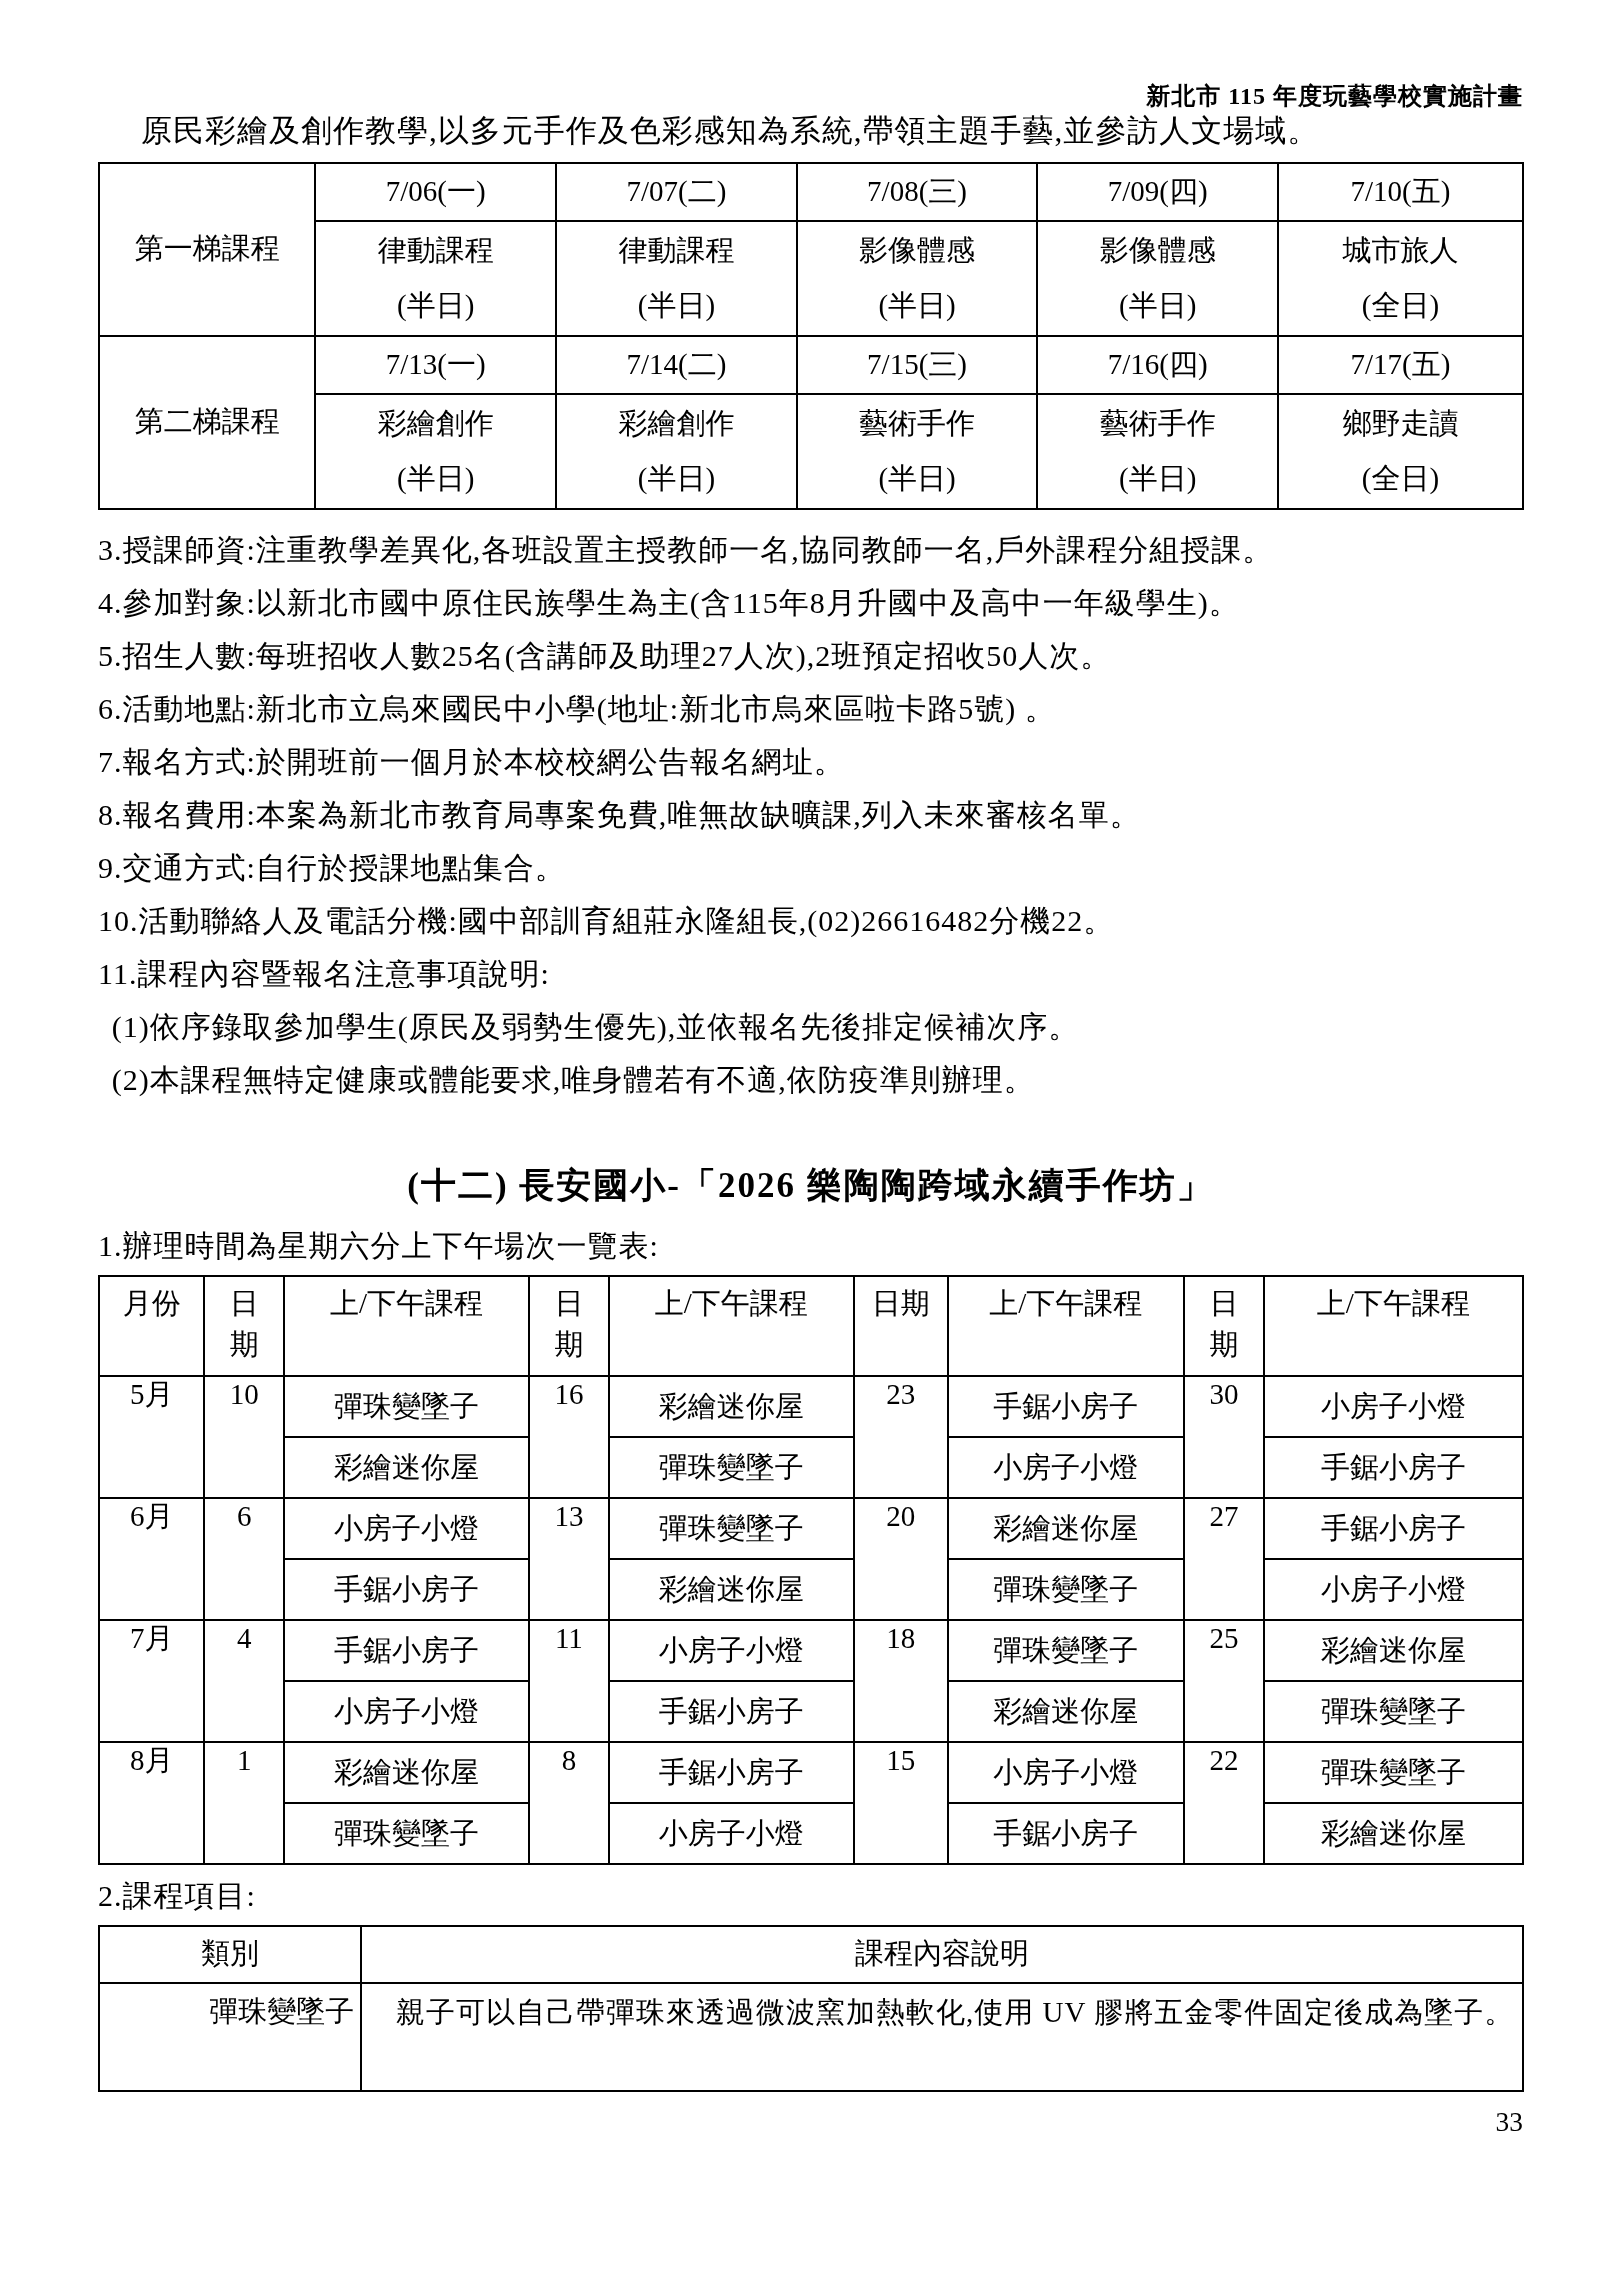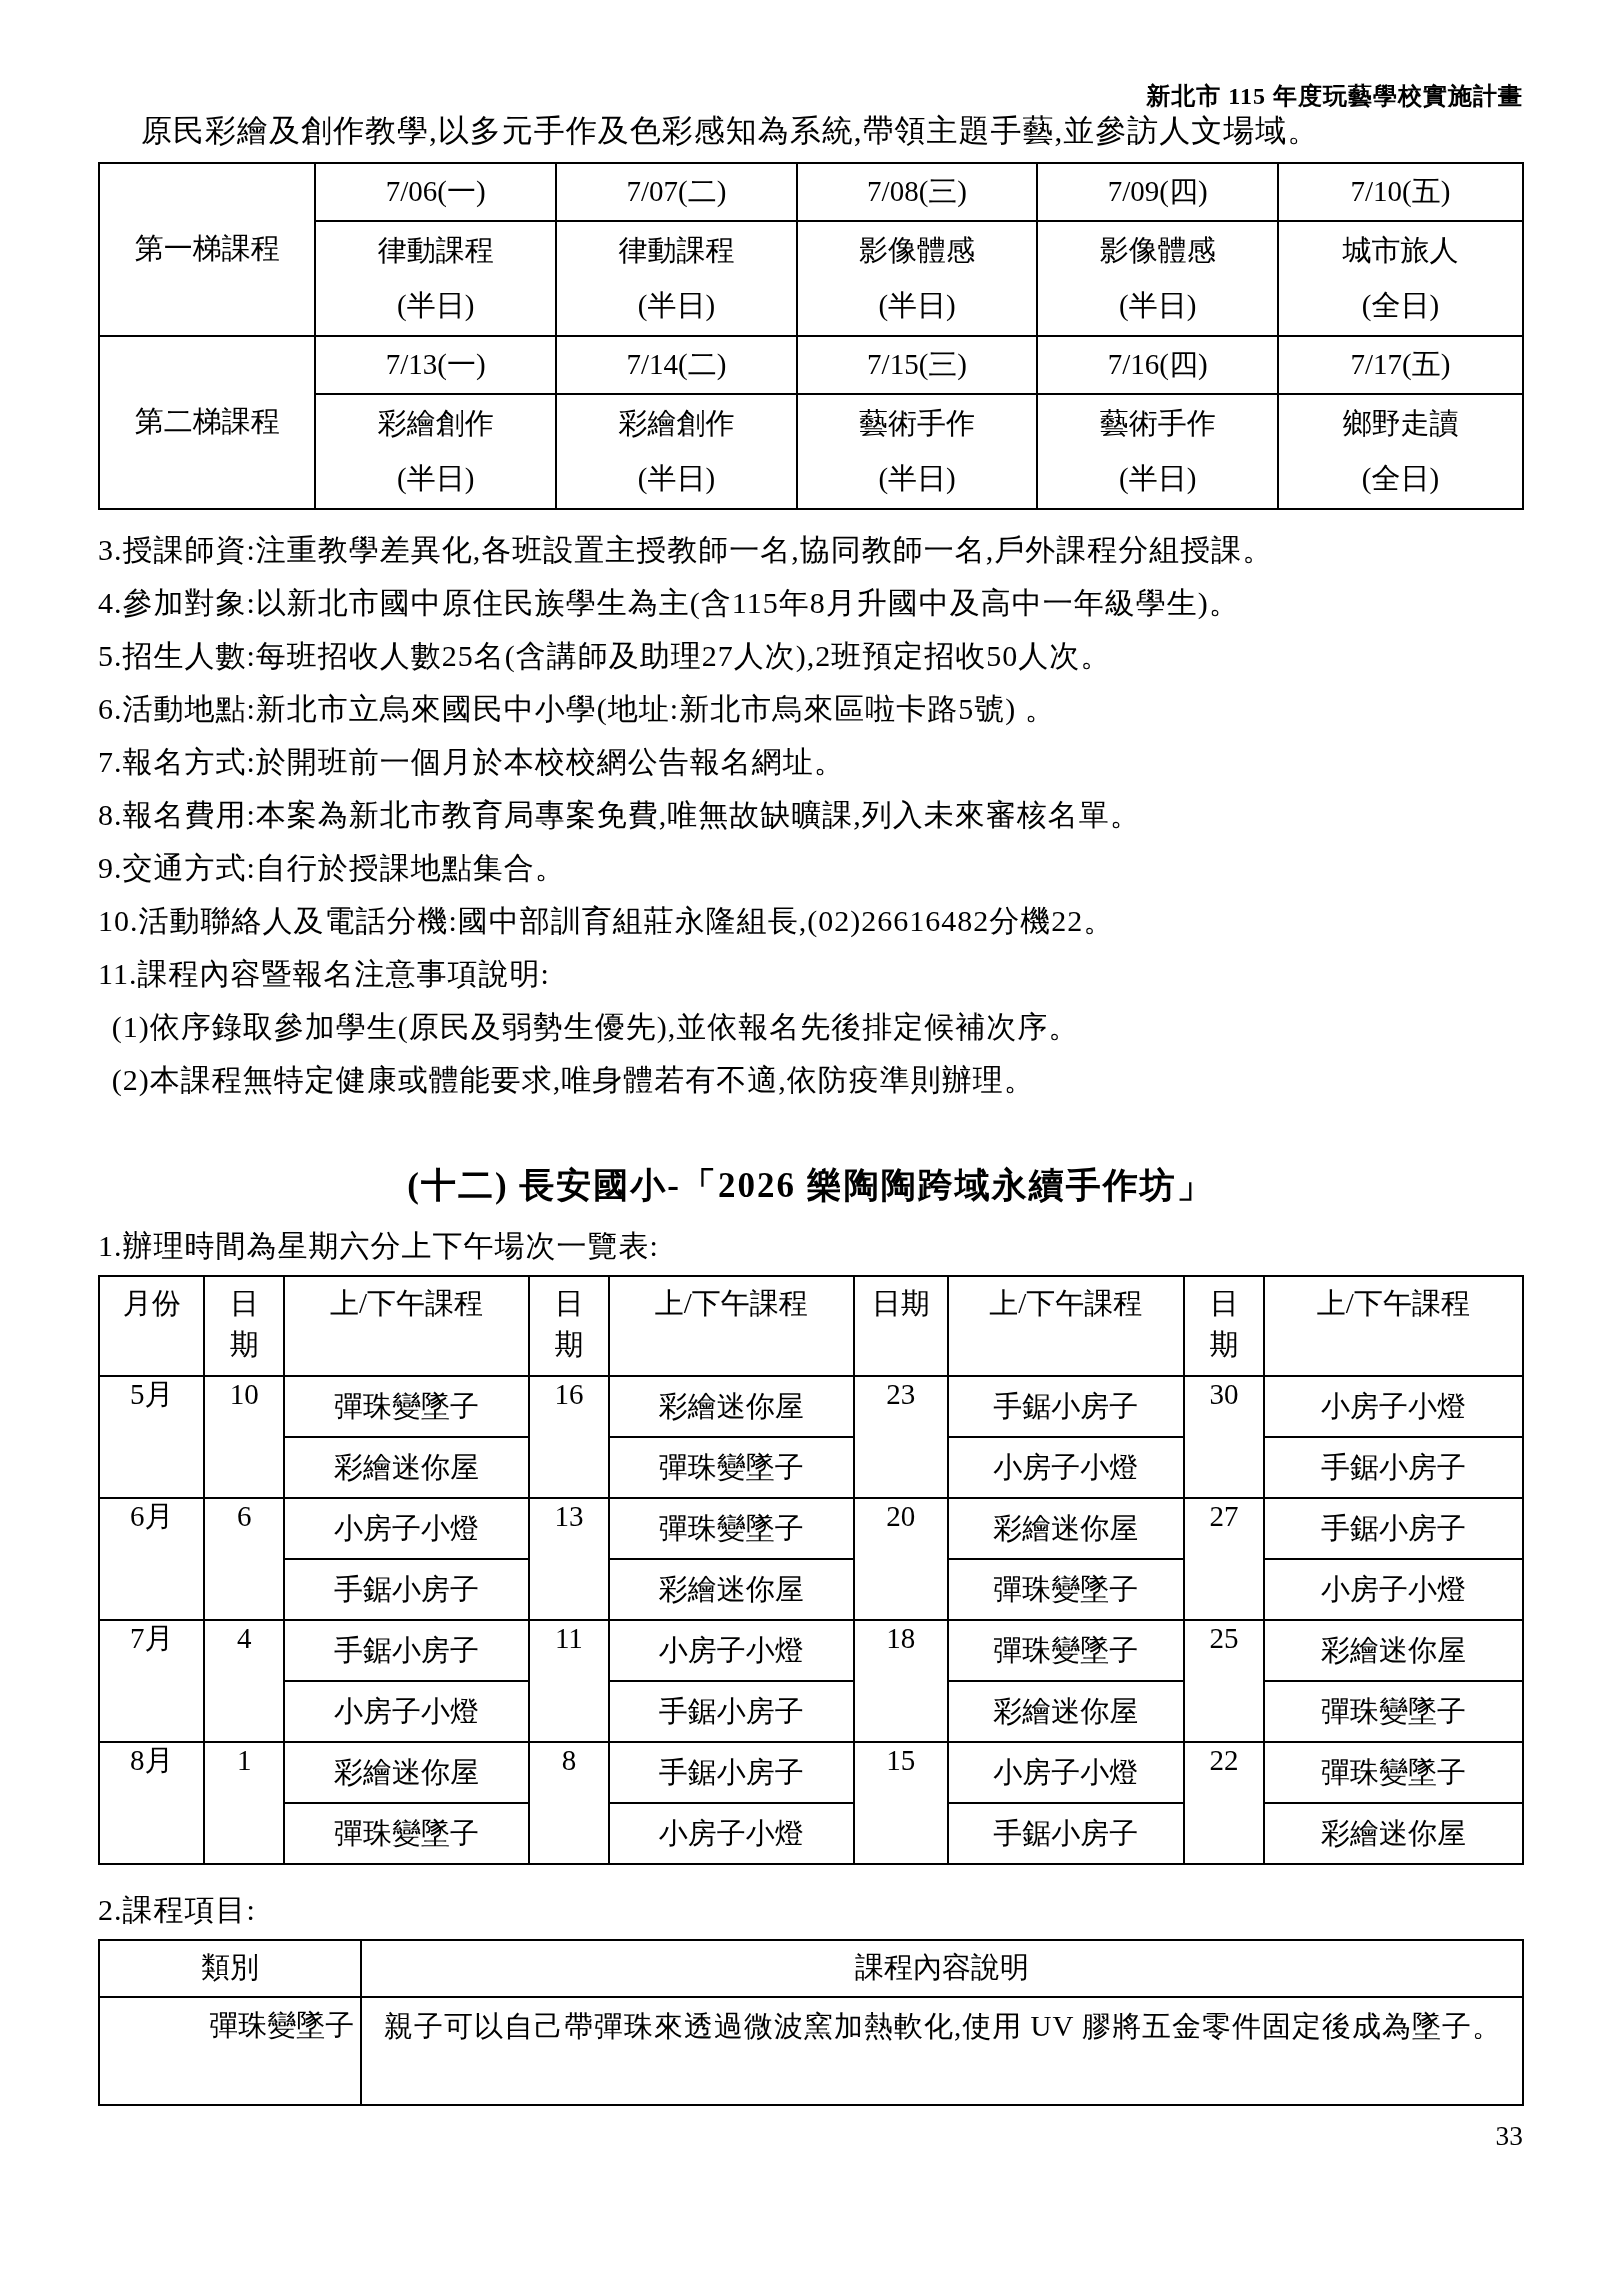--- a/index.html
+++ b/index.html
@@ -17,32 +17,32 @@
   .t1 .date-cell{height:56px;}
   .t1 .course-cell{height:113px;}
   .t1 .course-cell div{line-height:55px;}
   .t1 .group-label-cell{font-size:29px;}
   .notes{margin-top:13.7px;}
   .note-line{font-size:30px;line-height:53px;letter-spacing:1px;white-space:nowrap;}
   .note-line.sub{padding-left:13.7px;}
   .section-heading{margin-top:55px;text-align:center;font-size:35px;font-weight:bold;line-height:49px;letter-spacing:2px;}
   .list-line{font-size:30px;line-height:43px;letter-spacing:1px;}
   .list-line.first{margin-top:13.7px;}
-  .list-line.second{margin-top:23px;}
+  .list-line.second{margin-top:9px;}
   table.t2{margin-top:8px;border:2.9px solid #000;}
   .t2 th,.t2 td{border:2px solid #000;text-align:center;padding:0;font-weight:normal;}
   .t2 th{height:92px;vertical-align:top;font-size:29px;line-height:41px;padding-top:5.9px;white-space:pre-line;border-bottom:2.9px solid #000;}
   .t2 td{height:59px;font-size:29px;vertical-align:middle;}
   .t2 td.span2{vertical-align:top;padding-top:1px;line-height:33px;}
   table.t3{margin-top:7.8px;border:2.9px solid #000;}
   .t3 th,.t3 td{border:2px solid #000;font-size:29px;font-weight:normal;padding:0;}
   .t3 th{height:55px;text-align:center;vertical-align:middle;border-bottom:2.9px solid #000;}
   .t3 td{height:102px;vertical-align:top;}
   .t3 .category-cell{text-align:right;padding:3.9px 5.9px 0 0;line-height:47px;}
-  .t3 .description-cell{text-align:center;padding:3.9px 7.8px 0 9.8px;line-height:49px;letter-spacing:1px;}
+  .t3 .description-cell{text-align:right;padding:3.9px 7.8px 0 9.8px;line-height:49px;letter-spacing:1px;}
   .page-number{margin-top:15.7px;text-align:right;font-size:27.4px;line-height:31px;}
 </style>
 </head>
 <body>
 
 <div class="page">
   <div class="content">
 
     <div class="doc-title">新北市 115 年度玩藝學校實施計畫</div>
 

